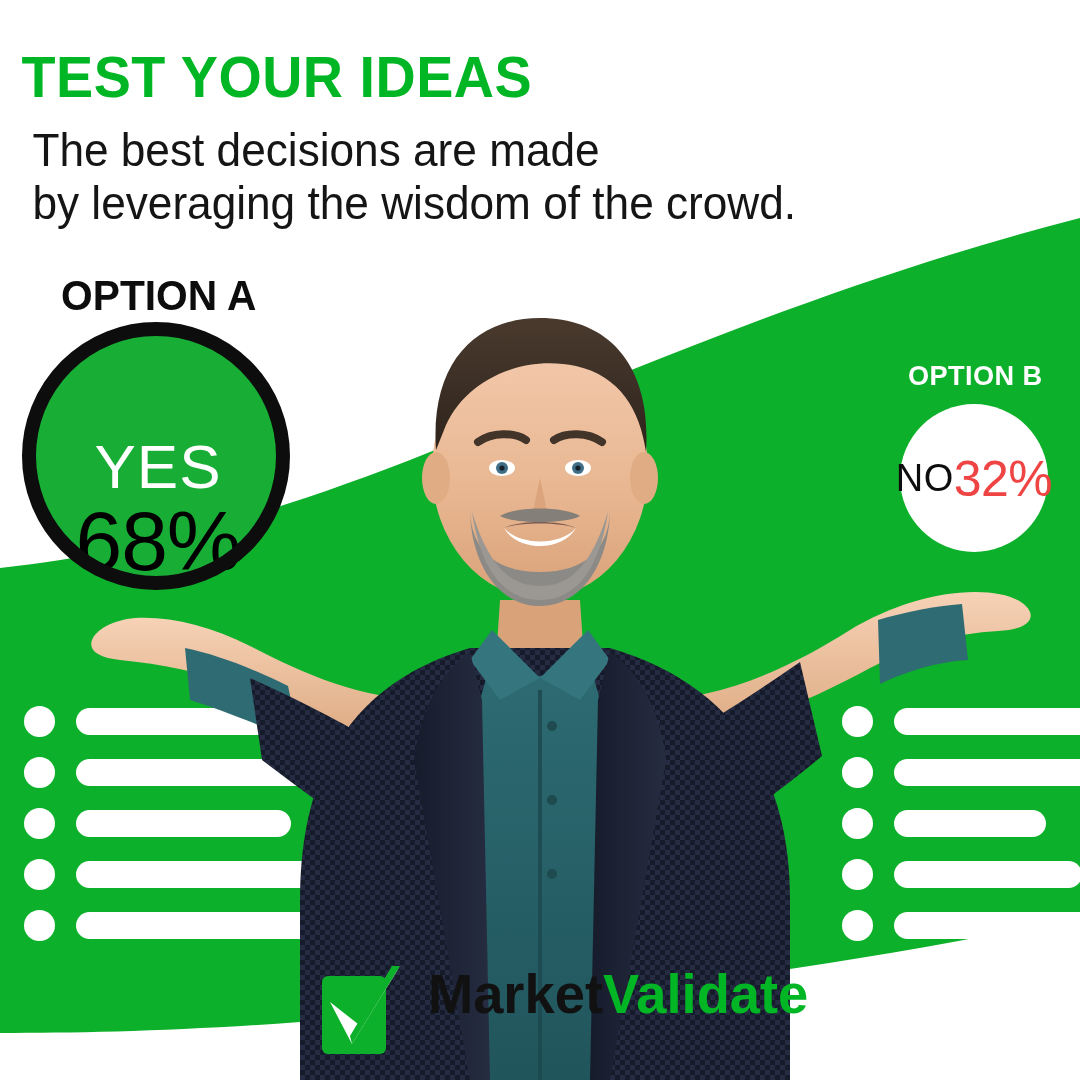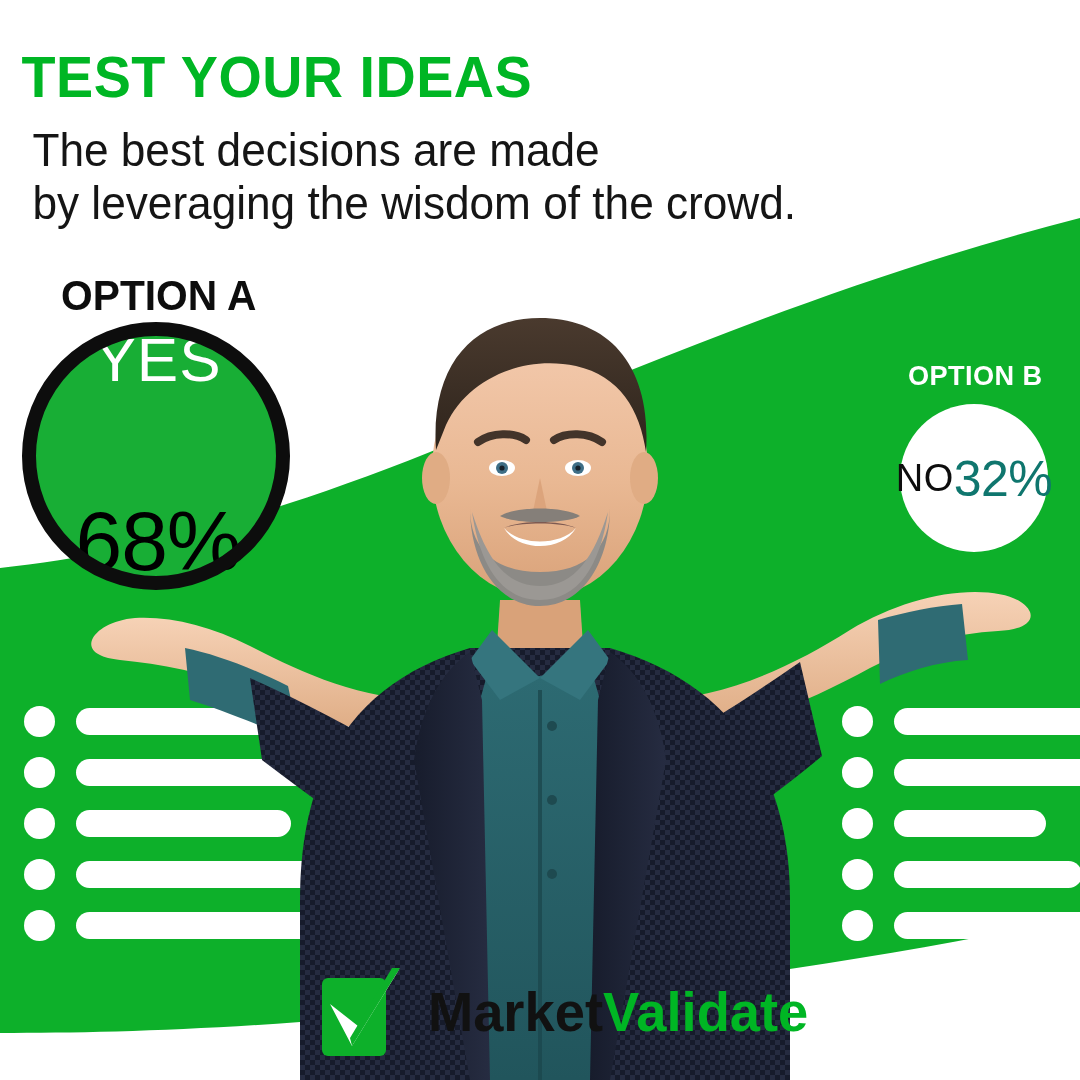--- a/index.html
+++ b/index.html
@@ -103,21 +103,21 @@
     position: absolute;
     left: 10px;
     top: 58px;
     width: 252px;
     height: 252px;
     border-radius: 50%;
     background: #18AE35;
     display: flex;
     flex-direction: column;
     align-items: center;
-    justify-content: space-between;
+    justify-content: flex-end;
   }
   #option-a-answer {
     font-size: 62px;
     font-weight: 500;
     color: #ffffff;
     line-height: 0.98;
     letter-spacing: 1px;
   }
   #option-a-percent {
     font-size: 84px;
@@ -163,21 +163,21 @@
   #option-b-answer {
     font-size: 38px;
     font-weight: 500;
     color: #0d0d0d;
     line-height: 1.0;
     letter-spacing: 0.5px;
   }
   #option-b-percent {
     font-size: 50px;
     font-weight: 500;
-    color: #0f766e;
+    color: #ef4444;
     line-height: 1.0;
     margin-top: 1px;
     letter-spacing: -0.5px;
   }
 
   
   .list-group {
     position: absolute;
     z-index: 3;
   }
@@ -204,21 +204,20 @@
     margin-left: 21px;
   }
 
   
   #logo {
     position: absolute;
     left: 322px;
     top: 966px;
     z-index: 9;
     display: flex;
-    align-items: center;
     height: 92px;
   }
   #logo-mark {
     position: relative;
     width: 78px;
     height: 88px;
     flex: 0 0 auto;
   }
   #logo-text {
     margin-left: 22px;

